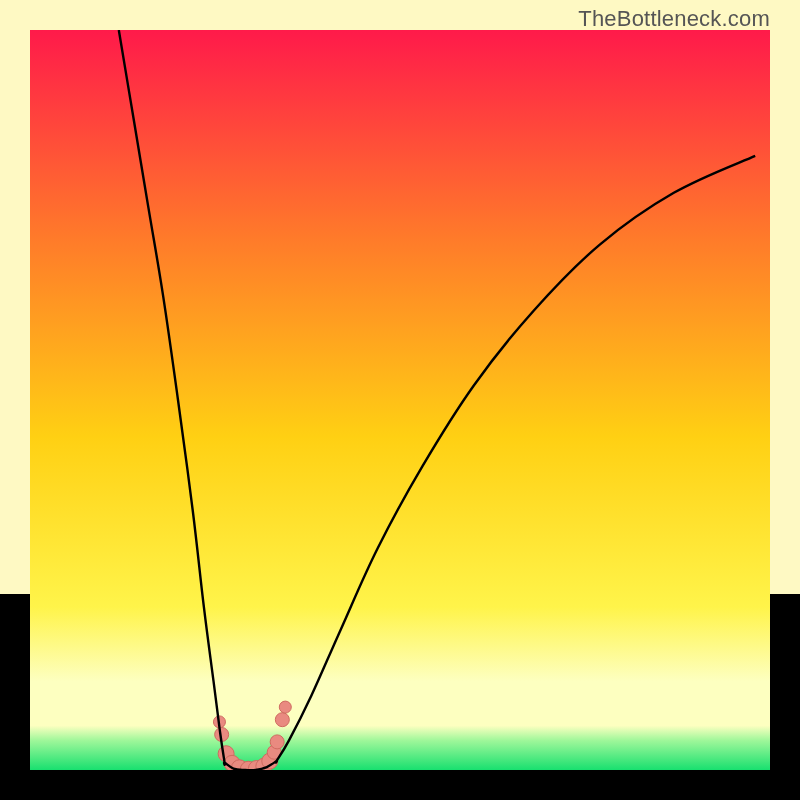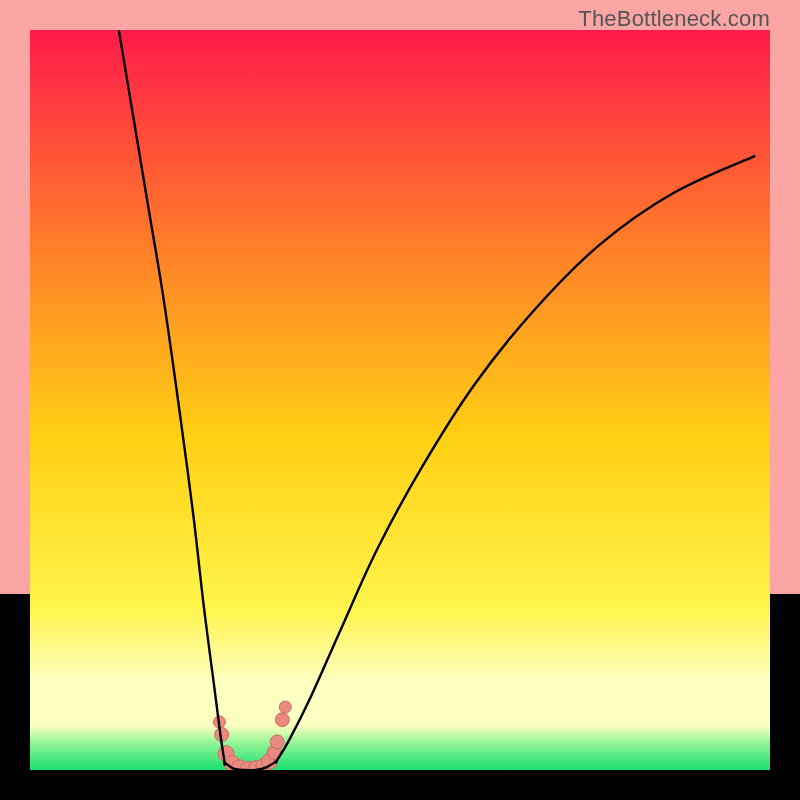--- a/index.html
+++ b/index.html
@@ -10,21 +10,21 @@
     overflow: hidden;
     background: #000;
     font-family: Arial, Helvetica, sans-serif;
   }
   .frame {
     position: absolute;
     left: 0;
     top: 0;
     width: 800px;
     height: 594px;
-    background: #fca5a5;
+    background: #fef9c3;
   }
   .plot-area {
     position: absolute;
     left: 30px;
     top: 30px;
     width: 740px;
     height: 740px;
     overflow: hidden;
   }
   .gradient {

